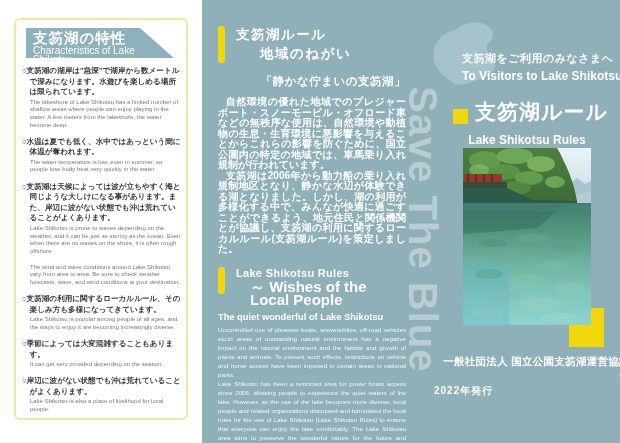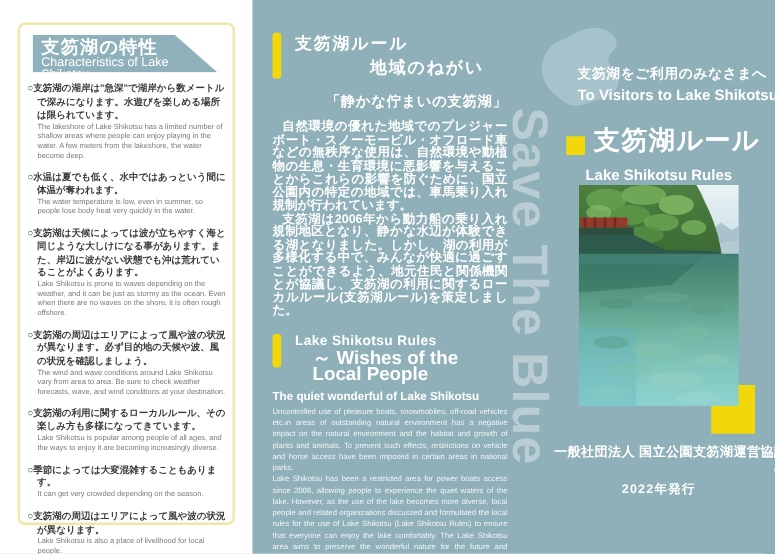--- a/index.html
+++ b/index.html
@@ -1,18 +1,18 @@
 <!DOCTYPE html>
 <html><head>
 <meta charset="utf-8">
 <style>
   * { margin:0; padding:0; box-sizing:border-box; }
   html,body { width:620px; height:443px; }
   body { font-family:"Liberation Sans", sans-serif; background:#ffffff; position:relative; overflow:hidden; }
-  .page { position:absolute; left:0; top:0; width:620px; height:443px; background:#e5e5e5; }
+  .page { position:absolute; left:0; top:0; width:620px; height:443px; background:#fdba74; }
 
   
   .panel-left { position:absolute; left:0; top:0; width:202px; height:443px; background:#ffffff; }
   .frame { position:absolute; left:14px; top:18px; width:174px; height:402px; border:2.5px solid #efe8a4; border-radius:6px; background:#ffffff; padding:8px 4px 0 6px; }
   .banner { position:relative; left:4px; width:148px; height:30px; background:#8fb1bc; clip-path:polygon(0 0, 77% 0, 100% 100%, 0 100%); padding:2px 0 0 7px; margin-bottom:8px; }
   .banner .jp { color:#ffffff; font-size:14.5px; font-weight:700; letter-spacing:1px; line-height:16px; }
   .banner .en { color:#ffffff; font-size:10px; font-weight:400; line-height:9px; }
   .bullets { list-style:none; display:flex; flex-direction:column; gap:7.5px; }
   .bullet .jp { color:#3a3a3a; font-size:7.6px; font-weight:700; line-height:10.6px; text-indent:-7.6px; padding-left:7.6px; letter-spacing:0; }
   .bullet .en { color:#7a7a7a; font-size:6px; line-height:7.6px; margin:1px 0 0 8px; }
@@ -21,21 +21,21 @@
   .blue-area { position:absolute; left:202px; top:0; width:418px; height:443px; background:#8fafb9; overflow:hidden; }
 
   
   .panel-mid { position:absolute; left:0; top:0; width:218px; height:443px; padding:26px 14px 0 16px; }
   .mid-heading { display:flex; }
   .ybar { width:7px; background:#f2d70a; border-radius:3px; flex:none; }
   .ybar.tall { height:37px; }
   .ybar.short { height:27px; }
   .mid-heading .htext { margin-left:11px; color:#ffffff; font-weight:700; }
   .mh-l1 { font-size:13.5px; letter-spacing:1.5px; line-height:17px; }
-  .mh-l2 { font-size:13.5px; letter-spacing:1.5px; line-height:17px; margin-left:60px; margin-top:2px;text-align:center; }
+  .mh-l2 { font-size:13.5px; letter-spacing:1.5px; line-height:17px; margin-left:24px; margin-top:2px;text-align:center; }
   .quote { margin-top:11px; text-align:right; color:#ffffff; font-size:11.5px; font-weight:700; letter-spacing:0.5px; }
   .jp-paras { margin-top:8px; }
   .jp-paras p { color:#ffffff; font-size:10px; font-weight:700; line-height:10.5px; text-align:justify; text-indent:7.8px; }
   .en-heading { margin-top:12px; display:flex; }
   .enh-l1 { font-size:11px; line-height:13px; letter-spacing:0.3px; }
   .enh-l2 { font-size:15px; line-height:13px; margin-left:14px; }
   .en-subhead { margin-top:6px; color:#ffffff; font-size:9.3px; font-weight:700; }
   .en-paras { margin-top:3px; }
   .en-paras p { color:#f2f6f7; font-size:6.2px; line-height:9px; text-align:justify; }
 
@@ -48,21 +48,21 @@
   .visitors { position:absolute; left:28px; top:51px; }
   .visitors .jp { color:#ffffff; font-size:11px; font-weight:700; letter-spacing:0.5px; }
   .visitors .en { color:#ffffff; font-size:12px; font-weight:700; margin-top:3px; }
   .title-row { position:absolute; left:19px; top:98px; display:flex; align-items:center; }
   .ysq { width:15px; height:15px; background:#f2d70a; margin-top:8px; flex:none; }
   .big-title { color:#ffffff; font-size:21px; font-weight:700; letter-spacing:1px; margin-left:7px; }
   .title-en { position:absolute; left:29px; top:133px; width:128px; text-align:center; color:#ffffff; font-size:12px; font-weight:700; }
   .photo { position:absolute; left:29px; top:148px; width:128px; height:177px; z-index:2; }
   .ysq2 { position:absolute; left:135px; top:308px; width:35px; height:39px; background:#f2d70a; z-index:1; }
   .org-line { position:absolute; left:0; top:355px; width:196px; text-align:right; color:#ffffff; font-size:10.5px; font-weight:700; letter-spacing:0.3px; }
-  .year-line { position:absolute; left:0; top:384px; width:186px; text-align:center; color:#ffffff; font-size:10px; font-weight:700; letter-spacing:1px; }
+  .year-line { position:absolute; left:0; top:384px; width:186px; color:#ffffff; font-size:10px; font-weight:700; letter-spacing:1px; }
 </style>
 </head>
 <body>
 
 <div class="page">
 
   <section class="panel-left">
     <div class="frame">
       <header class="banner">
         <div class="jp">支笏湖の特性</div>
@@ -75,33 +75,32 @@
         </li>
         <li class="bullet">
           <div class="jp">○水温は夏でも低く、水中ではあっという間に体温が奪われます。</div>
           <div class="en">The water temperature is low, even in summer, so people lose body heat very quickly in the water.</div>
         </li>
         <li class="bullet">
           <div class="jp">○支笏湖は天候によっては波が立ちやすく海と同じような大しけになる事があります。また、岸辺に波がない状態でも沖は荒れていることがよくあります。</div>
           <div class="en">Lake Shikotsu is prone to waves depending on the weather, and it can be just as stormy as the ocean. Even when there are no waves on the shore, it is often rough offshore.</div>
         </li>
         <li class="bullet">
-          <div class="jp">○支笏湖の周辺はエリアによって風や波の状況が異なります。必ず目的地の天候や波、風の状況を確認しましょう。</div>
           <div class="en">The wind and wave conditions around Lake Shikotsu vary from area to area. Be sure to check weather forecasts, wave, and wind conditions at your destination.</div>
         </li>
         <li class="bullet">
           <div class="jp">○支笏湖の利用に関するローカルルール、その楽しみ方も多様になってきています。</div>
           <div class="en">Lake Shikotsu is popular among people of all ages, and the ways to enjoy it are becoming increasingly diverse.</div>
         </li>
         <li class="bullet">
           <div class="jp">○季節によっては大変混雑することもあります。</div>
           <div class="en">It can get very crowded depending on the season.</div>
         </li>
         <li class="bullet">
-          <div class="jp">○支笏湖の周辺はエリアによって風や波の状況が異なります。</div>
+          <div class="jp">○岸辺に波がない状態でも沖は荒れていることがよくあります。</div>
           <div class="en">Lake Shikotsu is also a place of livelihood for local people.</div>
         </li>
       </ul>
     </div>
   </section>
 
   <div class="blue-area">
 
     <section class="panel-mid">
       <div class="mid-heading">

